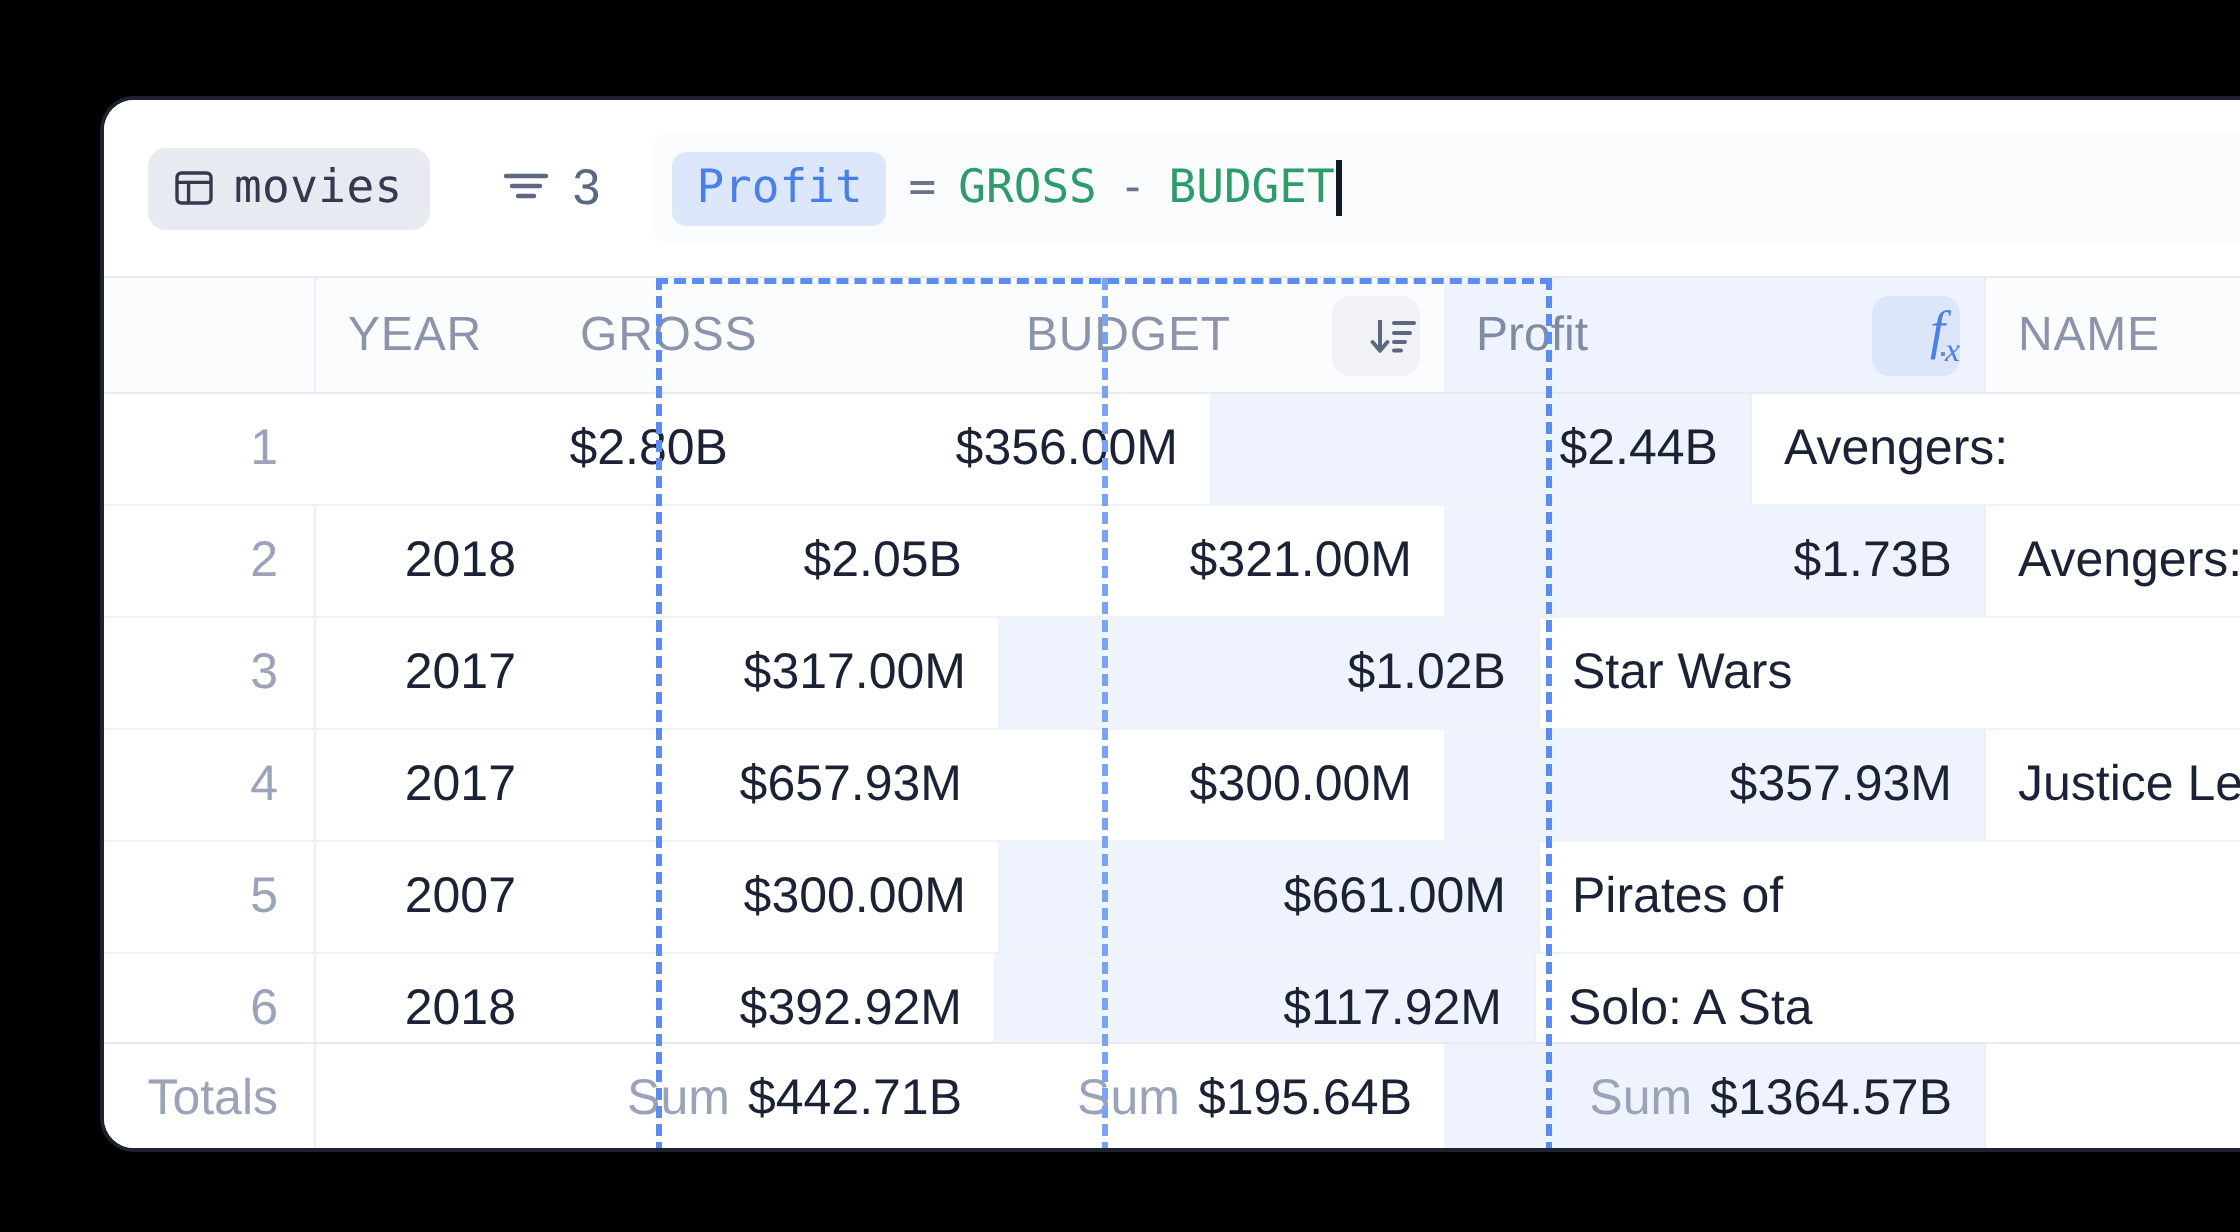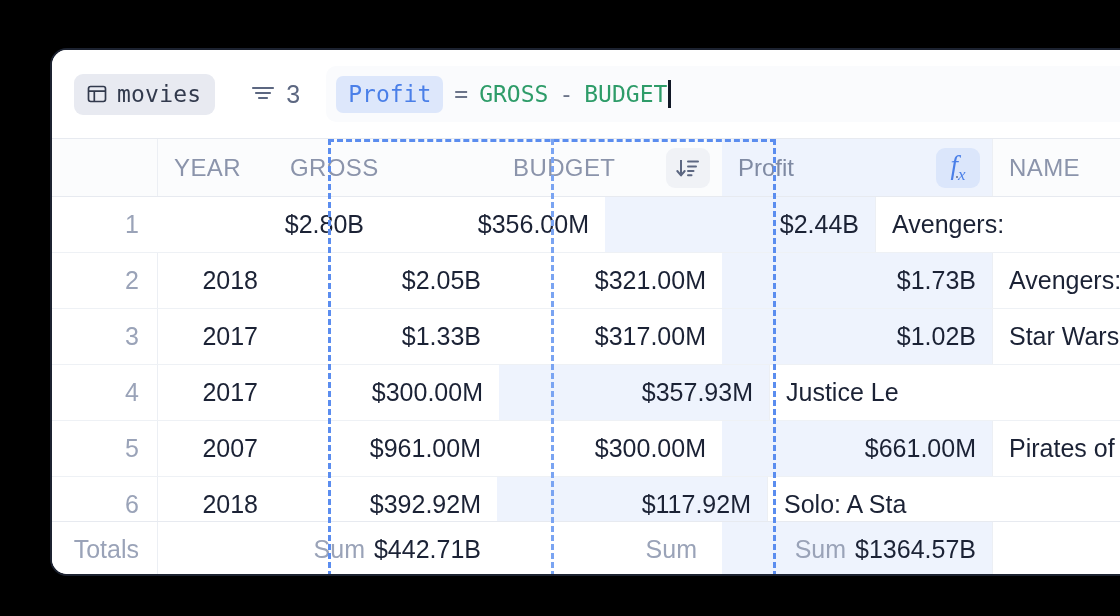--- a/index.html
+++ b/index.html
@@ -194,21 +194,21 @@
   .hdr-btn {
     position: absolute;
     right: 12px;
     top: 50%;
     transform: translateY(-50%);
     width: 44px;
     height: 40px;
     border-radius: 9px;
     display: flex;
     align-items: center;
-    justify-content: center;
+    justify-content: flex-end;
     text-decoration: underline;
   }
   .hdr-btn.sort { background: #f0f2f6; }
   .hdr-btn.fx   { background: #dbe6fb; }
   .fx-glyph {
     font-family: "Liberation Serif", serif;
     font-style: italic;
     font-size: 27px;
     color: #4a7fe8;
     line-height: 1;
@@ -304,36 +304,35 @@
             <div class="cell c-num">2</div>
             <div class="cell c-year">2018</div>
             <div class="cell c-gross">$2.05B</div>
             <div class="cell c-budget">$321.00M</div>
             <div class="cell c-profit">$1.73B</div>
             <div class="cell c-name">Avengers:</div>
           </div>
           <div class="row">
             <div class="cell c-num">3</div>
             <div class="cell c-year">2017</div>
-            <div class="cell c-gross">$1.33B</div>
             <div class="cell c-budget">$317.00M</div>
             <div class="cell c-profit">$1.02B</div>
             <div class="cell c-name">Star Wars</div>
           </div>
           <div class="row">
             <div class="cell c-num">4</div>
             <div class="cell c-year">2017</div>
+            <div class="cell c-gross">$657.93M</div>
             <div class="cell c-budget">$300.00M</div>
             <div class="cell c-profit">$357.93M</div>
             <div class="cell c-name">Justice Le</div>
           </div>
           <div class="row">
             <div class="cell c-num">5</div>
             <div class="cell c-year">2007</div>
-            <div class="cell c-gross">$961.00M</div>
             <div class="cell c-budget">$300.00M</div>
             <div class="cell c-profit">$661.00M</div>
             <div class="cell c-name">Pirates of</div>
           </div>
           <div class="row">
             <div class="cell c-num">6</div>
             <div class="cell c-year">2018</div>
             <div class="cell c-gross">$392.92M</div>
             <div class="cell c-profit">$117.92M</div>
             <div class="cell c-name">Solo: A Sta</div>
@@ -342,20 +341,21 @@
 
       <div class="row totals">
         <div class="cell c-num t-label">Totals</div>
         <div class="cell c-year"></div>
         <div class="cell c-gross">
           <span class="sum-word">Sum</span>
           <span class="sum-val">$442.71B</span>
         </div>
         <div class="cell c-budget">
           <span class="sum-word">Sum</span>
+          <span class="sum-val">$195.64B</span>
         </div>
         <div class="cell c-profit">
           <span class="sum-word">Sum</span>
           <span class="sum-val">$1364.57B</span>
         </div>
         <div class="cell c-name"></div>
       </div>
 
     </div>
   </div>

